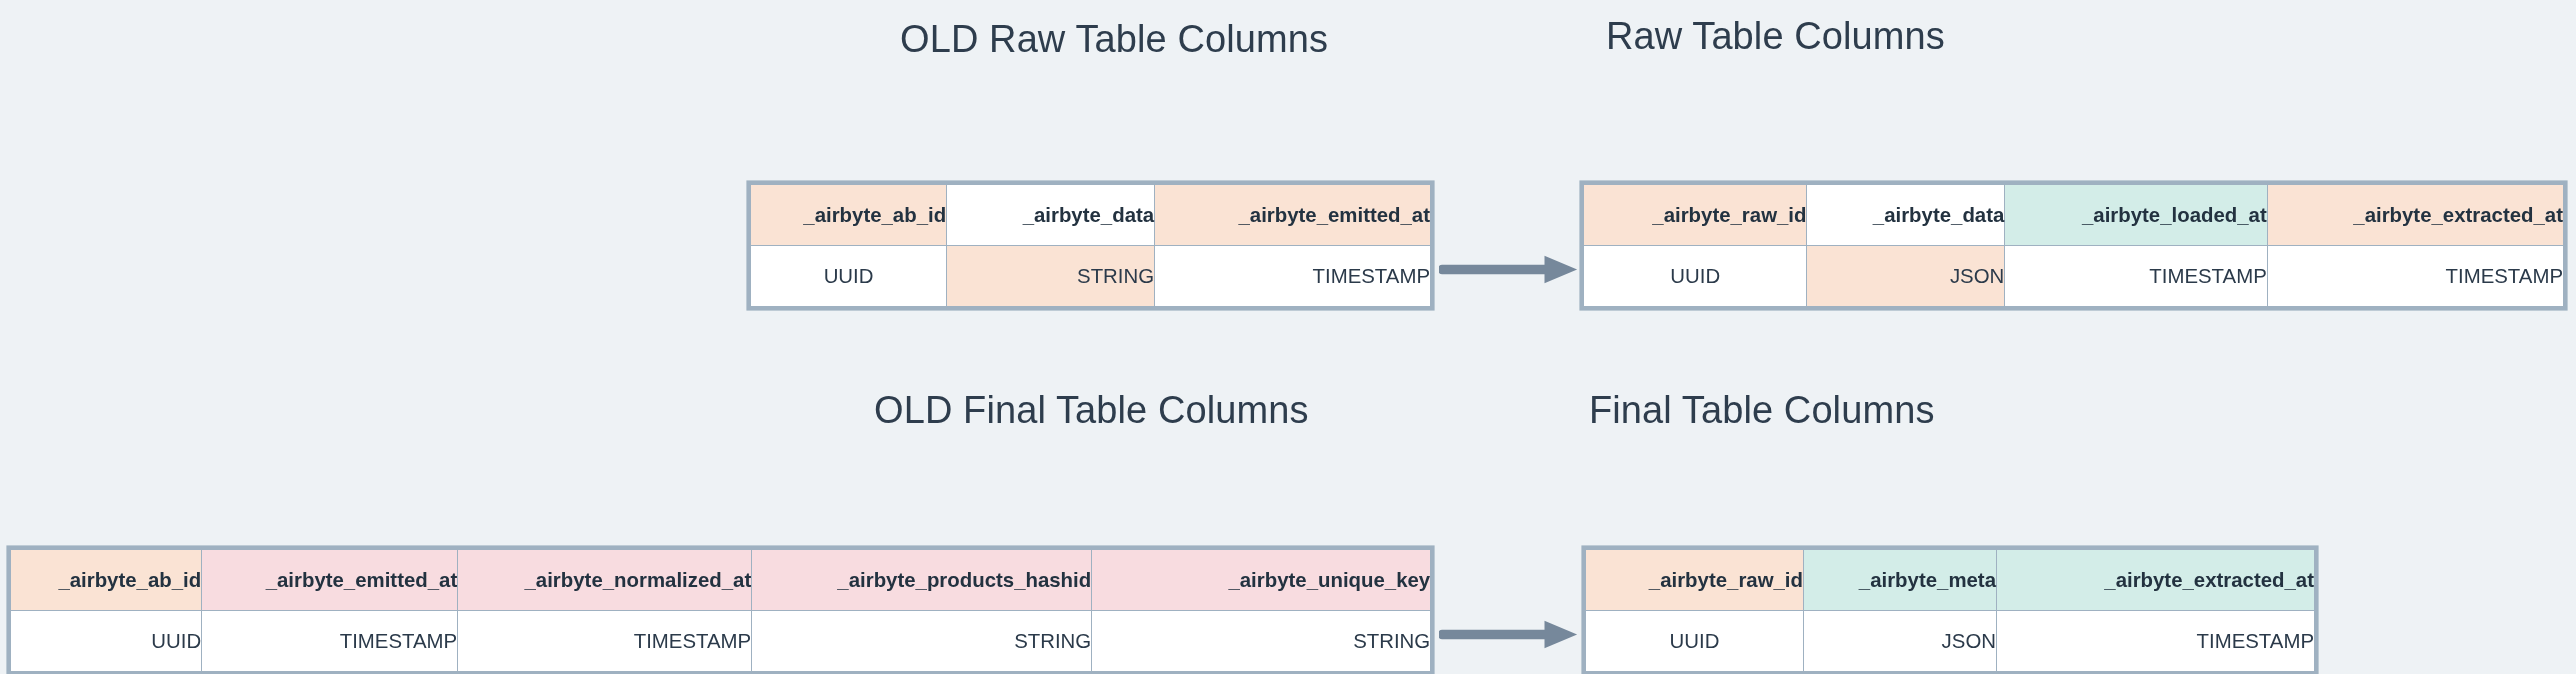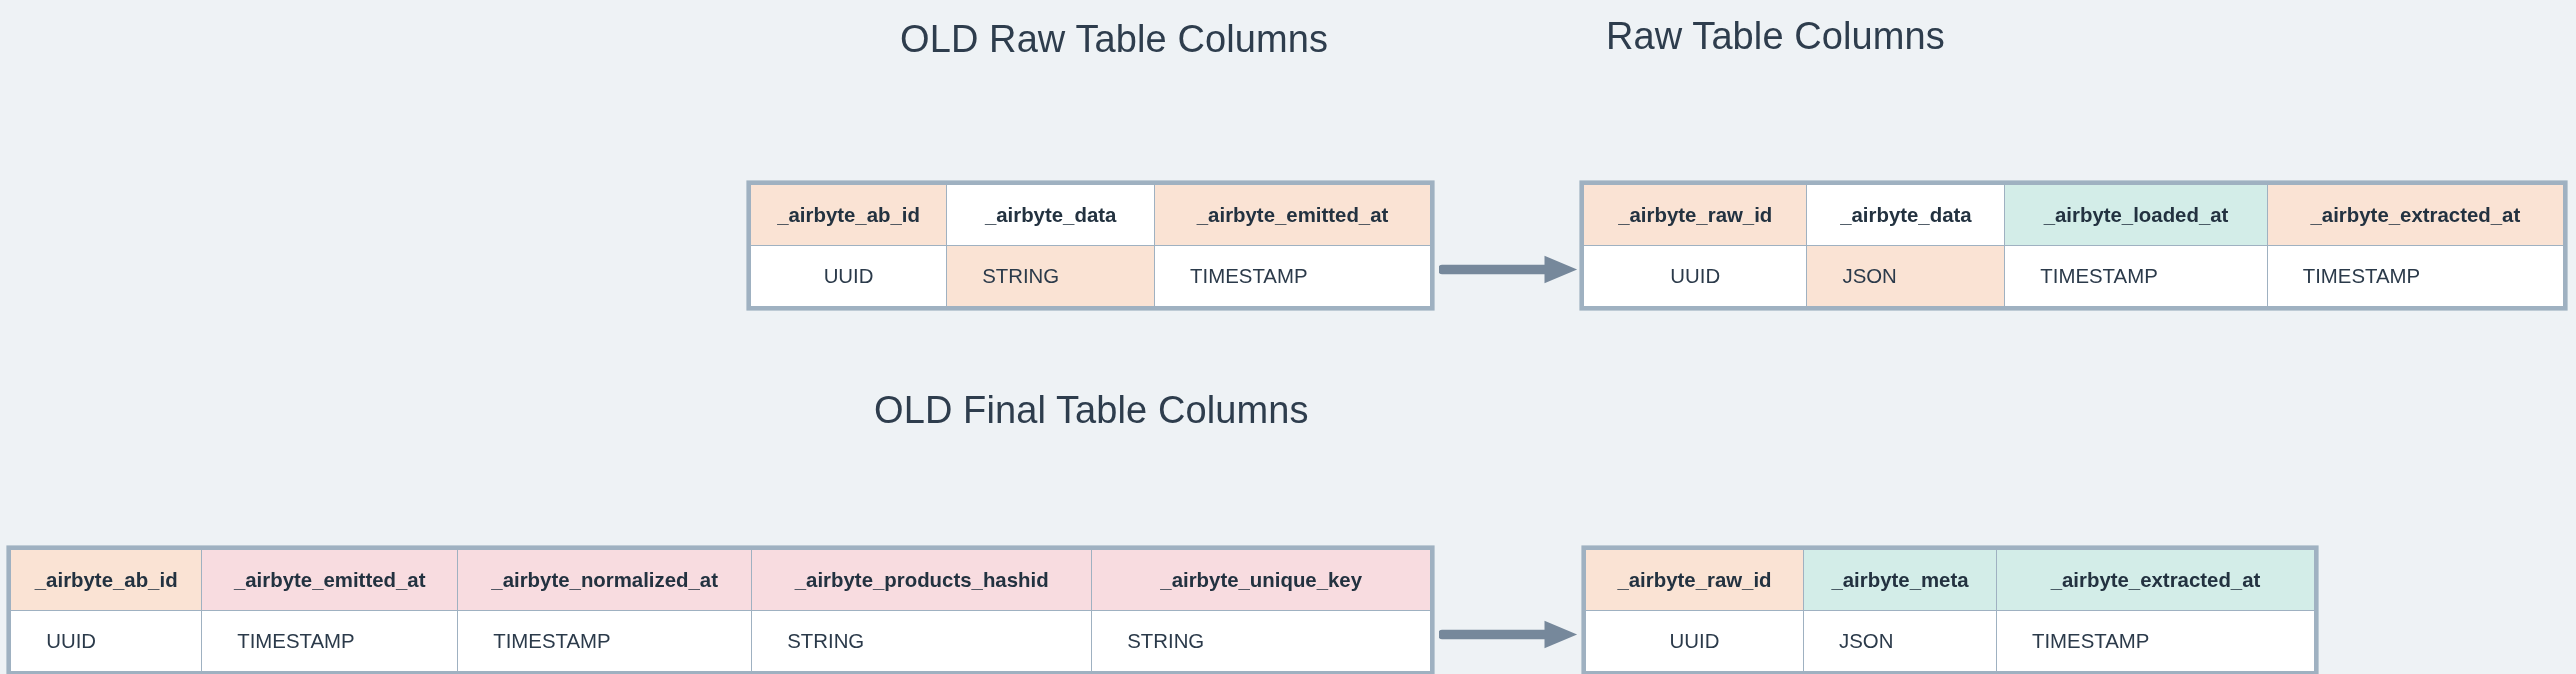--- a/index.html
+++ b/index.html
@@ -47,33 +47,33 @@
   .tbl th, .tbl td {
     border: 1.5px solid #9fb1c1;
     padding: 0;
     margin: 0;
     box-sizing: border-box;
   }
   .tbl th {
     height: 61px;
     font-size: 20.4px;
     font-weight: 700;
-    text-align: center;
+    text-align: right;
     vertical-align: middle;
     color: #233240;
     white-space: nowrap;
     background: #ffffff;
   }
   .tbl td {
     height: 61px;
     font-size: 20.4px;
     font-weight: 400;
-    text-align: left;
+    text-align: right;
     vertical-align: middle;
-    padding-left: 35px;
+    padding-left: 20px;
     color: #2b3a4a;
     white-space: nowrap;
     background: #ffffff;
   }
   .tbl td.c-center { text-align: center; padding-left: 0; }
 
   
   .f-peach { background: #fae3d4 !important; }
   .f-pink  { background: #f8dce0 !important; }
   .f-teal  { background: #d3ede8 !important; }
@@ -94,20 +94,21 @@
   #arrow-final { left: 1439px; top: 612px;  width: 142px; height: 45px; }
 </style>
 </head>
 <body>
 
 <div class="canvas">
 
   <div class="title" id="title-old-raw">OLD Raw Table Columns</div>
   <div class="title" id="title-new-raw">Raw Table Columns</div>
   <div class="title" id="title-old-final">OLD Final Table Columns</div>
+  <div class="title" id="title-new-final">Final Table Columns</div>
 
   <table class="tbl" id="table-old-raw">
     <thead>
       <tr>
         <th class="f-peach" style="width:182px">_airbyte_ab_id</th>
         <th class="f-white" style="width:193px">_airbyte_data</th>
         <th class="f-peach" style="width:256px">_airbyte_emitted_at</th>
       </tr>
     </thead>
     <tbody>

